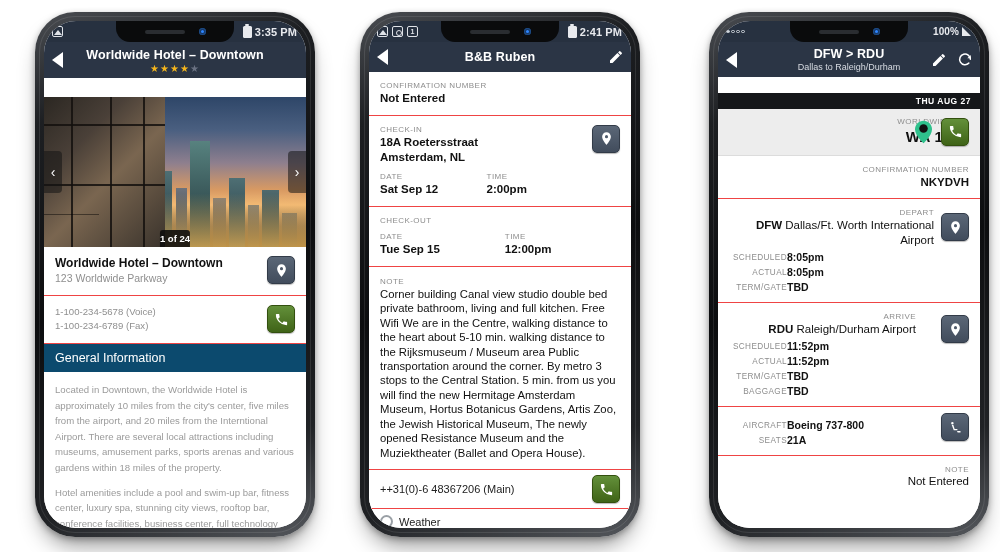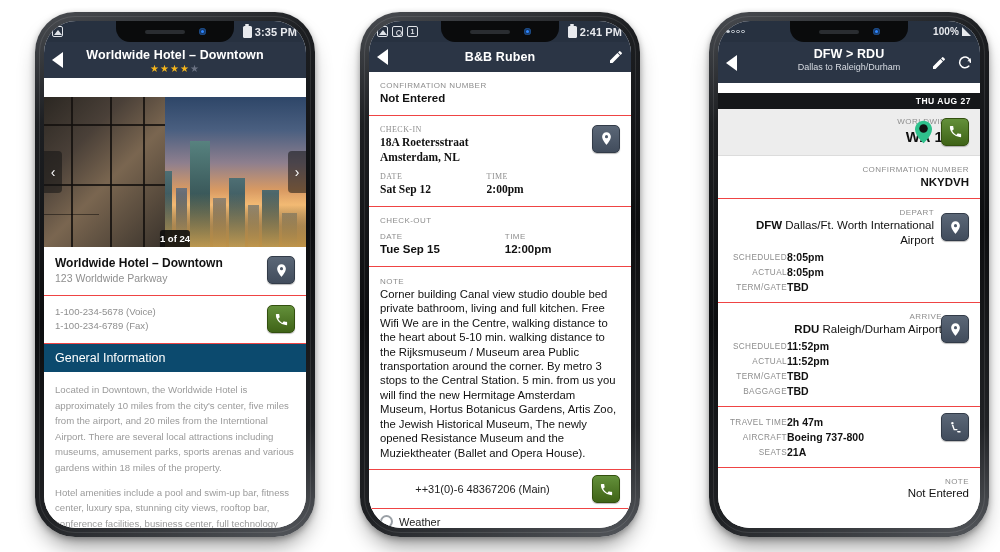--- a/index.html
+++ b/index.html
@@ -269,21 +269,21 @@
           </span>
         </div>
       </div>
 
       <div class="content" style="top:51px;">
         <div class="sec">
           <div class="lbl">CONFIRMATION NUMBER</div>
           <div class="val">Not Entered</div>
         </div>
 
-        <div class="sec" style="padding-right:46px;font-family:Liberation Serif, serif;">
+        <div class="sec" style="padding-right:46px;">
           <div class="lbl">CHECK-IN</div>
           <div class="val">18A Roetersstraat</div>
           <div class="val">Amsterdam, NL</div>
           <div class="row2">
             <div>
               <div class="lbl">DATE</div>
               <div class="val">Sat Sep 12</div>
             </div>
             <div>
               <div class="lbl">TIME</div>
@@ -309,21 +309,21 @@
               <div class="val">12:00pm</div>
             </div>
           </div>
         </div>
 
         <div class="sec" style="padding-top:10px;">
           <div class="lbl">NOTE</div>
           <div class="notetext">Corner building Canal view studio double bed private bathroom, living and full kitchen. Free Wifi We are in the Centre, walking distance to the heart about 5-10 min. walking distance to the Rijksmuseum / Museum area Public transportation around the corner. By metro 3 stops to the Central Station. 5 min. from us you will find the new Hermitage Amsterdam Museum, Hortus Botanicus Gardens, Artis Zoo, the Jewish Historical Museum, The newly opened Resistance Museum and the Muziektheater (Ballet and Opera House).</div>
         </div>
 
-        <div class="sec" style="padding-right:46px; padding-top:13px; padding-bottom:13px;text-align:center;">
+        <div class="sec" style="padding-right:46px; padding-top:13px; padding-bottom:13px;">
           <div style="font-size:11px;color:#222;">++31(0)-6 48367206 (Main)</div>
           <div class="btn-sq btn-green" style="right:11px; top:50%; transform:translateY(-50%);">
             <svg viewBox="0 0 24 24">
                 <path fill="#fff" d="M6.6 10.8a15 15 0 0 0 6.6 6.6l2.2-2.2c.3-.3.7-.4 1-.2 1.2.4 2.4.6 3.6.6.6 0 1 .4 1 1V20c0 .6-.4 1-1 1A17 17 0 0 1 3 4c0-.6.4-1 1-1h3.5c.6 0 1 .4 1 1 0 1.3.2 2.5.6 3.6.1.4 0 .8-.2 1l-2.3 2.2z"></path>
               </svg>
           </div>
         </div>
 
         <div class="weatherrow">
           <span class="sun"></span>
@@ -349,21 +349,21 @@
               <i></i>
               <i></i>
             </span>
         </div>
         <div class="sb-right">
           <span class="pct">100%</span>
           <span class="batt-tri"></span>
         </div>
       </div>
 
-      <div class="navbar" style="flex-direction:column; padding:5px 8px 11px;">
+      <div class="navbar" style="flex-direction:column; padding:5px 8px 5px;">
         <div class="nav-back"></div>
         <div class="nav-title">DFW &gt; RDU</div>
         <div class="nav-sub">Dallas to Raleigh/Durham</div>
         <div class="nav-right">
           <span class="nav-ico">
             <svg viewBox="0 0 24 24">
                 <path fill="#fff" d="M3 17.2V21h3.8L17.9 9.9l-3.8-3.8L3 17.2zM20.7 7.1a1 1 0 0 0 0-1.4l-2.4-2.4a1 1 0 0 0-1.4 0l-1.8 1.8 3.8 3.8 1.8-1.8z"></path>
               </svg>
           </span>
           <span class="nav-ico">
@@ -414,21 +414,21 @@
               <span class="k">TERM/GATE</span>
               <span class="v">TBD</span>
             </div>
           <div class="btn-sq btn-map" style="right:11px; top:14px;">
             <svg viewBox="0 0 24 24">
                 <path fill="#fff" d="M12 2C8.1 2 5 5.1 5 9c0 5.2 7 13 7 13s7-7.8 7-13c0-3.9-3.1-7-7-7zm0 9.5A2.5 2.5 0 1 1 12 6.5a2.5 2.5 0 0 1 0 5z"></path>
               </svg>
           </div>
         </div>
 
-        <div class="sec" style="padding-right:38px;">
+        <div class="sec" style="padding-right:64px;">
           <div class="lbl">ARRIVE</div>
           <div class="val reg"><b>RDU</b> <span>Raleigh/Durham Airport</span></div>
           <div class="kv">
               <span class="k">SCHEDULED</span>
               <span class="v">11:52pm</span>
             </div>
           <div class="kv">
               <span class="k">ACTUAL</span>
               <span class="v">11:52pm</span>
             </div>
@@ -441,24 +441,20 @@
               <span class="v">TBD</span>
             </div>
           <div class="btn-sq btn-map" style="right:11px; top:12px;">
             <svg viewBox="0 0 24 24">
                 <path fill="#fff" d="M12 2C8.1 2 5 5.1 5 9c0 5.2 7 13 7 13s7-7.8 7-13c0-3.9-3.1-7-7-7zm0 9.5A2.5 2.5 0 1 1 12 6.5a2.5 2.5 0 0 1 0 5z"></path>
               </svg>
           </div>
         </div>
 
         <div class="sec" style="padding-right:46px;">
-          <div class="kv" style="margin-top:0;">
-              <span class="k">TRAVEL TIME</span>
-              <span class="v">2h 47m</span>
-            </div>
           <div class="kv">
               <span class="k">AIRCRAFT</span>
               <span class="v">Boeing 737-800</span>
             </div>
           <div class="kv">
               <span class="k">SEATS</span>
               <span class="v">21A</span>
             </div>
           <div class="btn-sq btn-map" style="right:11px; top:6px;">
             <svg viewBox="0 0 24 24">

